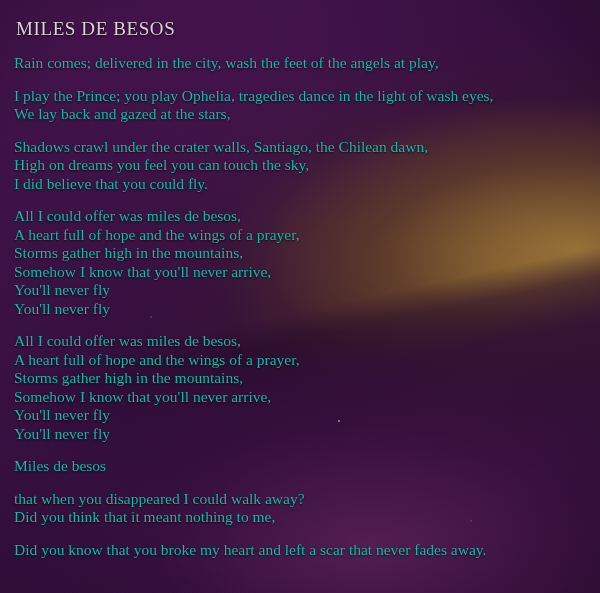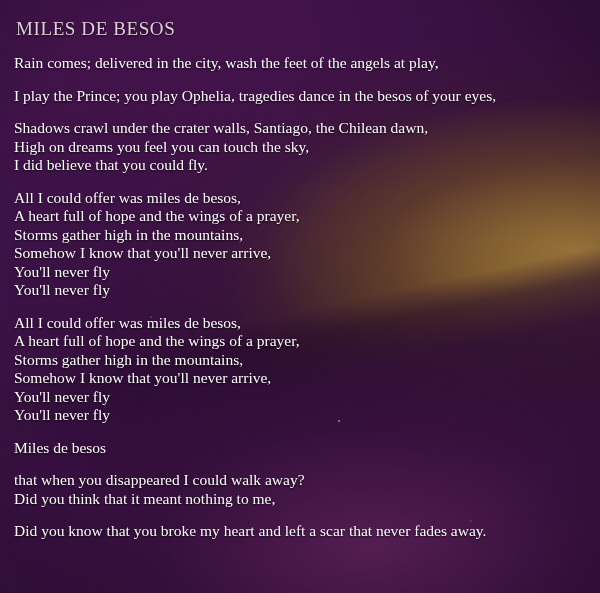--- a/index.html
+++ b/index.html
@@ -66,21 +66,21 @@
     font-variant: small-caps;
     text-transform: uppercase;
     margin: 4px 0 14px 2px;
     text-shadow: 0 1px 2px rgba(0,0,0,0.75);
     font-family: "Liberation Serif", serif;
   }
   .stanza {
     margin: 0 0 14px 0;
   }
   .line {
-    color: #ffffff;
+    color: #14b8a6;
     font-size: 15.5px;
     line-height: 18.5px;
     white-space: pre;
     text-shadow: 0 1px 2px rgba(0,0,0,0.8);
   }
 </style>
 </head>
 <body>
 
 <div id="page">
@@ -99,21 +99,22 @@
 
   <div class="content">
 
     <div class="song-title">Miles de Besos</div>
 
     <div class="stanza">
       <div class="line">Rain comes; delivered in the city, wash the feet of the angels at play,</div>
     </div>
 
     <div class="stanza">
-      <div class="line">I play the Prince; you play Ophelia, tragedies dance in the besos of your eyes,</div>
+      <div class="line">I play the Prince; you play Ophelia, tragedies dance in the light of wash eyes,</div>
+      <div class="line">We lay back and gazed at the stars,</div>
     </div>
 
     <div class="stanza">
       <div class="line">Shadows crawl under the crater walls, Santiago, the Chilean dawn,</div>
       <div class="line">High on dreams you feel you can touch the sky,</div>
       <div class="line">I did believe that you could fly.</div>
     </div>
 
     <div class="stanza">
       <div class="line">All I could offer was miles de besos,</div>

